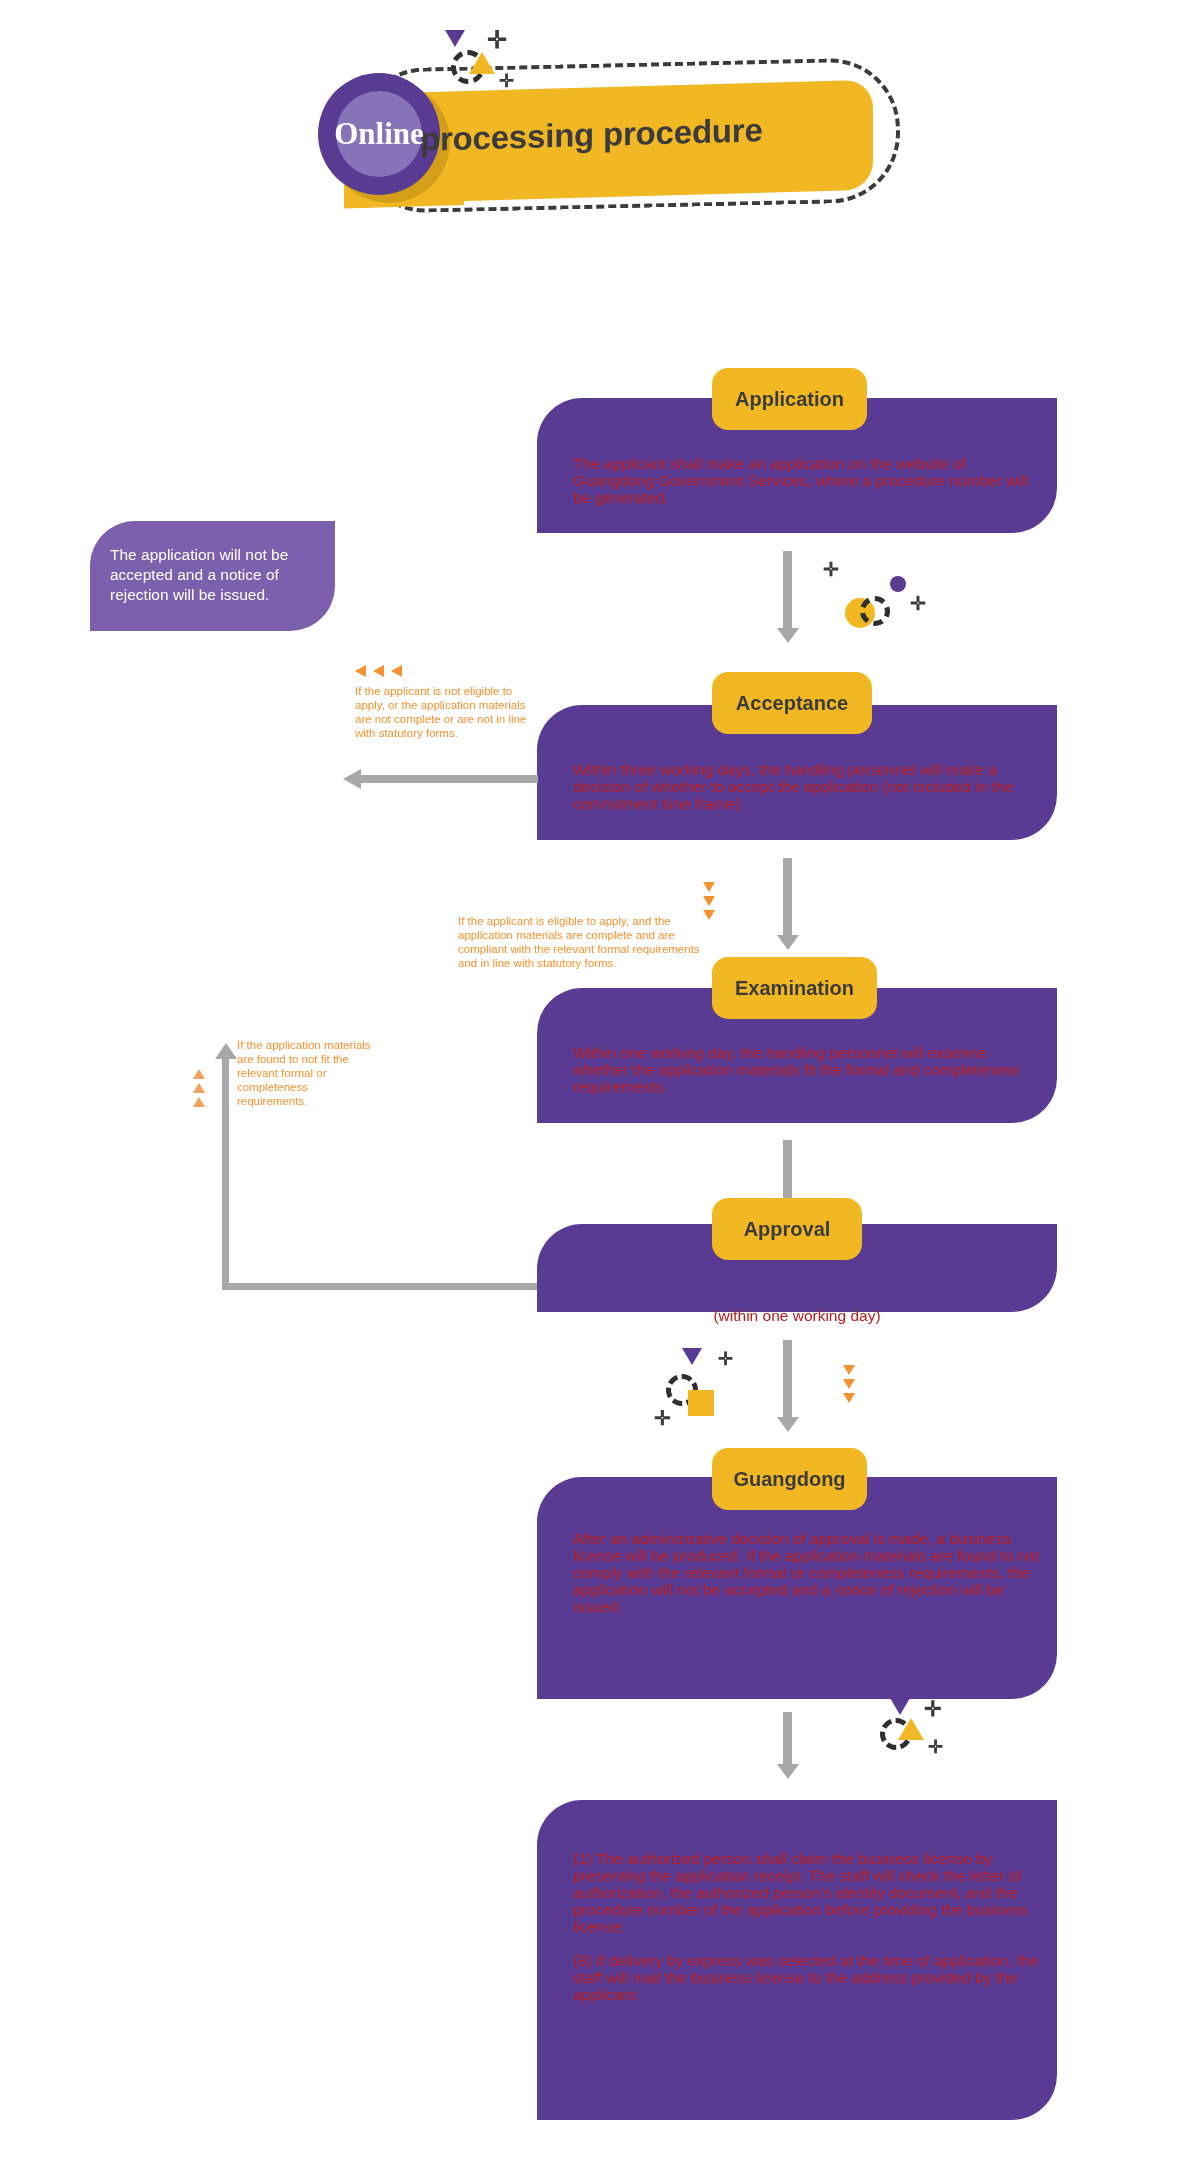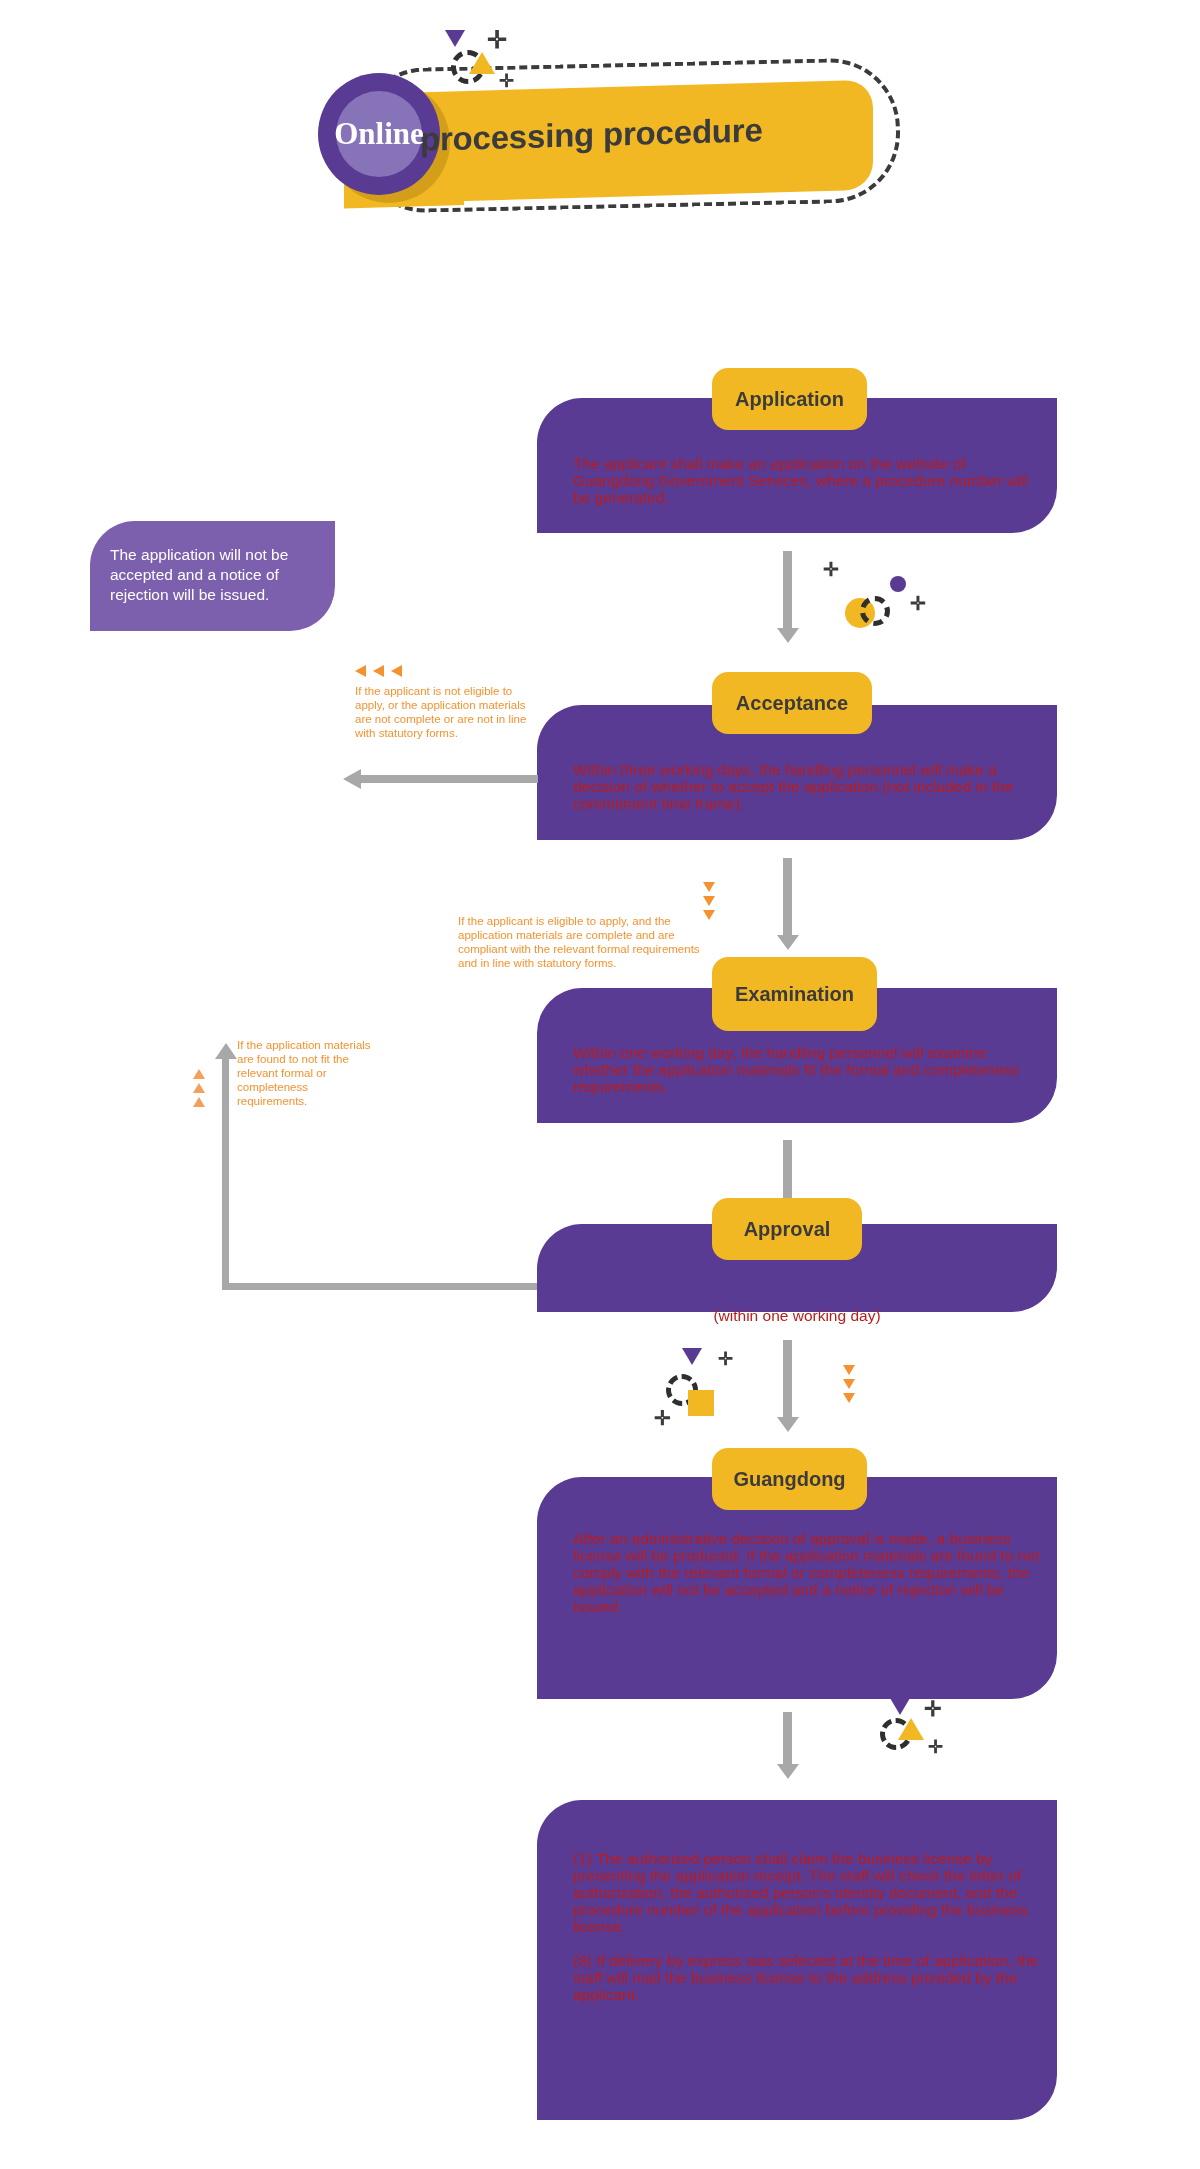--- a/index.html
+++ b/index.html
@@ -305,21 +305,21 @@
   <div class="v-arrow" style="left:783px; top:858px; height:78px;"></div>
 
   <div class="note" style="left:458px; top:914px; width:245px; text-align:left;">If the applicant is eligible to apply, and the application materials are complete and are compliant with the relevant formal requirements and in line with statutory forms.</div>
   <div class="tri-col" style="left:703px; top:882px;">
     <span class="tri-down"></span>
     <span class="tri-down"></span>
     <span class="tri-down"></span>
   </div>
 
   <div class="flow-body tr" style="left:537px; top:988px; width:520px; height:135px;"></div>
-  <div class="pill" style="left:712px; top:957px; width:165px; height:74px;">Examination</div>
+  <div class="pill" style="left:712px; top:957px; width:165px; height:62px;">Examination</div>
   <div class="flow-text" style="left:573px; top:1044px; width:470px;">
     <p>Within one working day, the handling personnel will examine whether the application materials fit the formal and completeness requirements.</p>
   </div>
 
   <div class="v-arrow" style="left:783px; top:1140px; height:62px;"></div>
 
   <div class="elbow-h" style="left:222px; top:1283px; width:315px;"></div>
   <div class="elbow-v up" style="left:222px; top:1058px; height:232px;"></div>
 
   <div class="tri-col" style="left:193px; top:1069px;">

